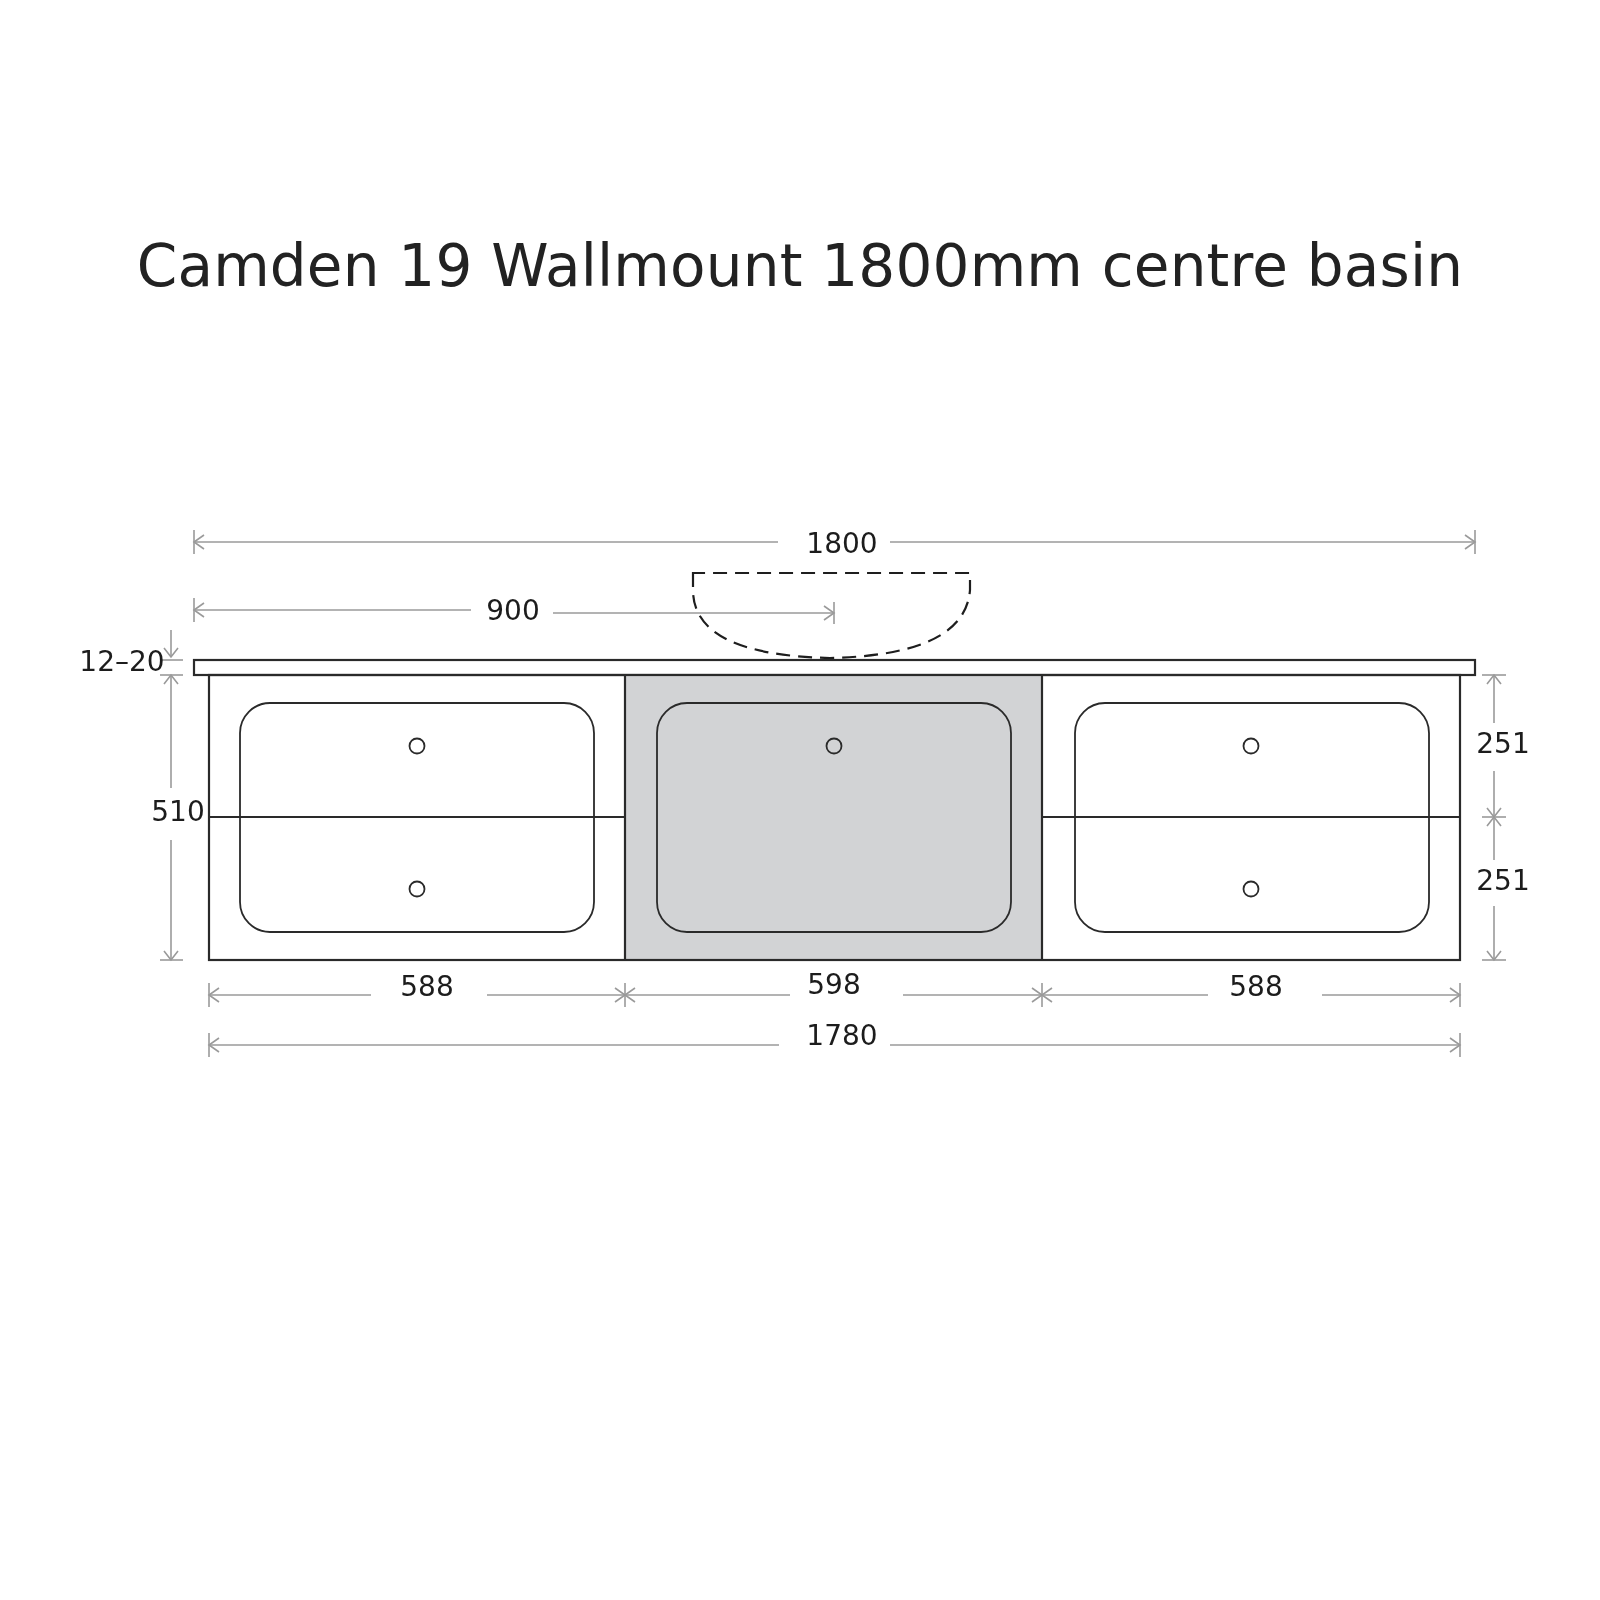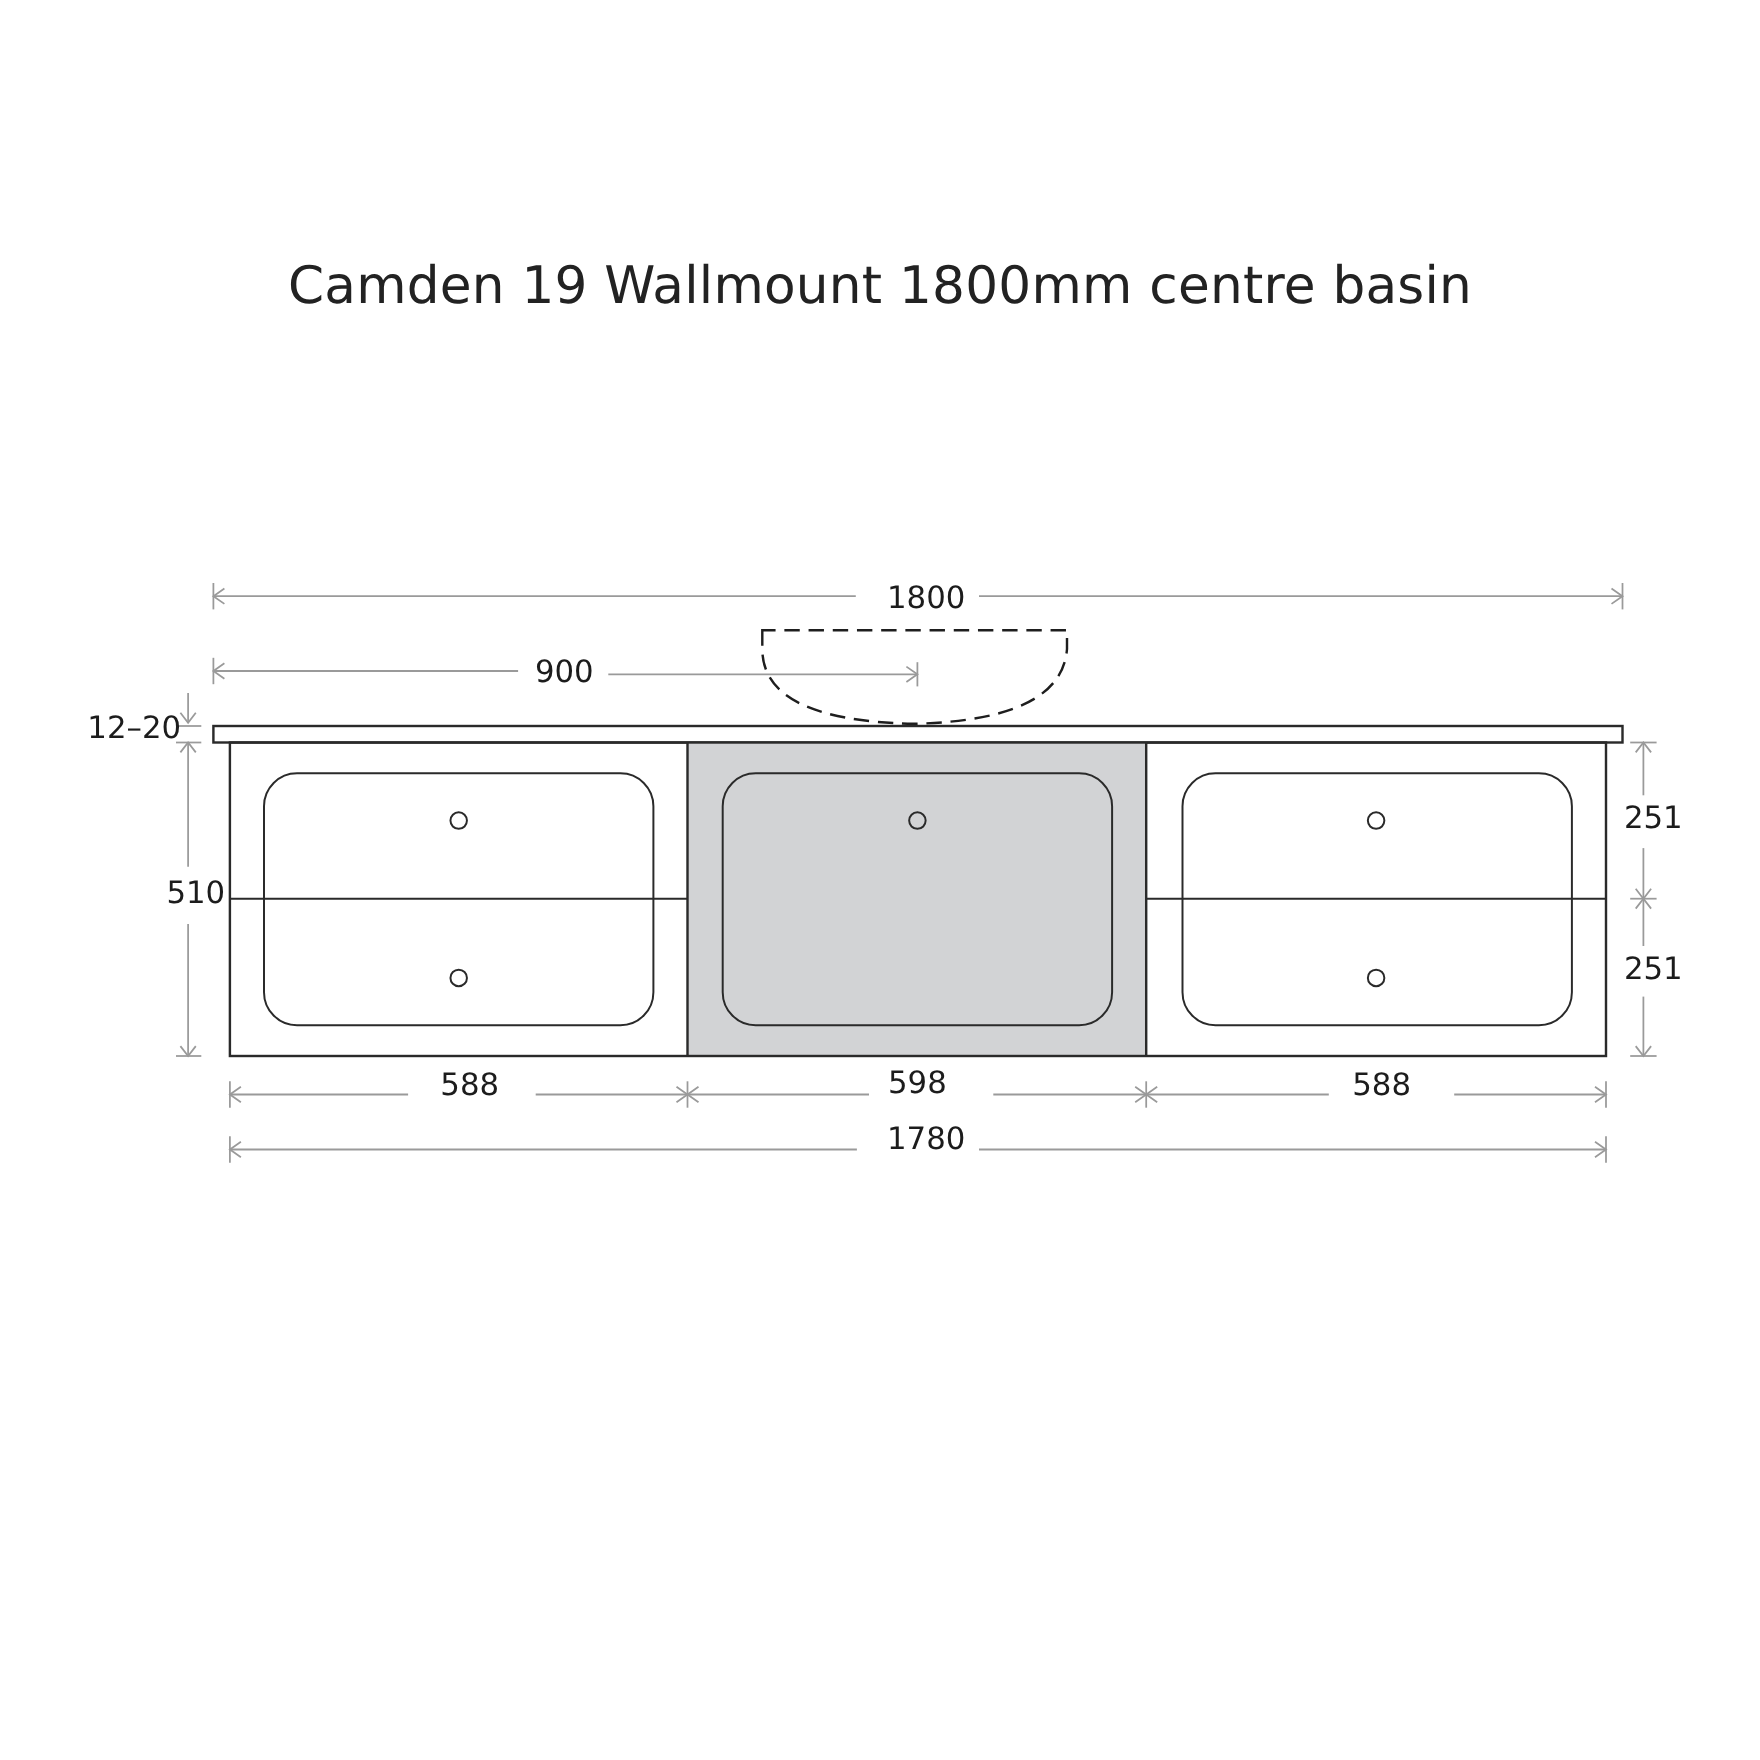--- a/index.html
+++ b/index.html
@@ -1,17 +1,17 @@
 <!DOCTYPE html>
 <html><head>
 <meta charset="utf-8">
 <style>
   html,body{margin:0;padding:0;background:#ffffff;}
   body{width:1600px;height:1600px;position:relative;overflow:hidden;font-family:"DejaVu Sans","Liberation Sans",sans-serif;}
-  .title{position:absolute;left:0;top:232px;width:1600px;text-align:center;font-size:47px;color:#222222;font-weight:400;letter-spacing:0.2px;}
+  .title{position:absolute;left:0;top:232px;width:1600px;text-align:center;font-size:58px;color:#222222;font-weight:400;letter-spacing:0.2px;}
   svg{position:absolute;left:0;top:0;}
   .dimtext{font-family:"DejaVu Sans","Liberation Sans",sans-serif;font-size:28px;fill:#1c1c1c;}
   .dim{stroke:#9a9a9a;stroke-width:1.6;fill:none;}
   .body{stroke:#2a2a2a;stroke-width:2.2;fill:none;}
   .thin{stroke:#2a2a2a;stroke-width:1.8;fill:none;}
 </style>
 </head>
 <body>
 
 <div class="title">Camden 19 Wallmount 1800mm centre basin</div>

